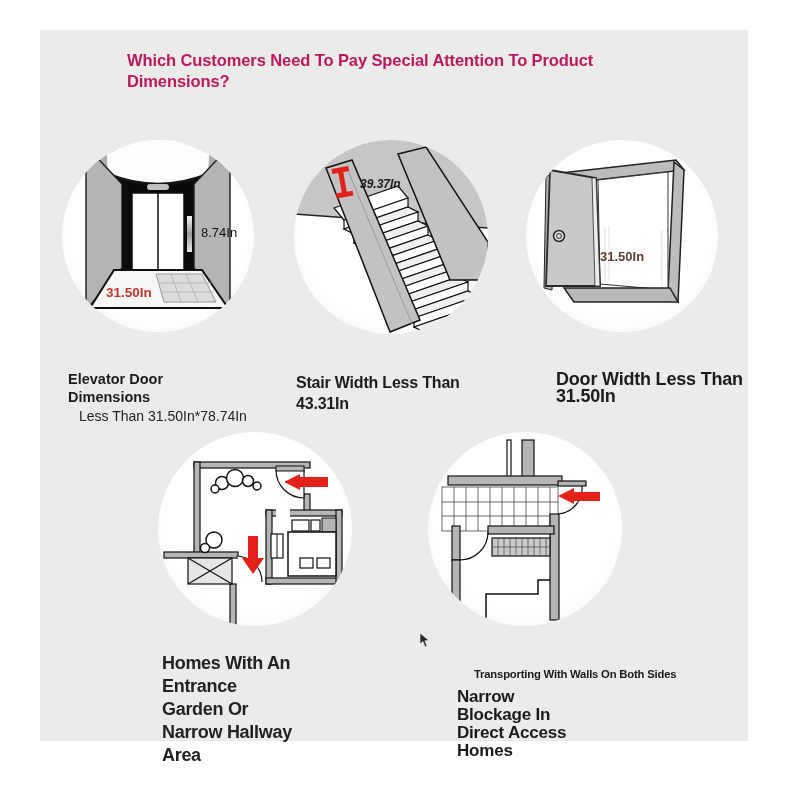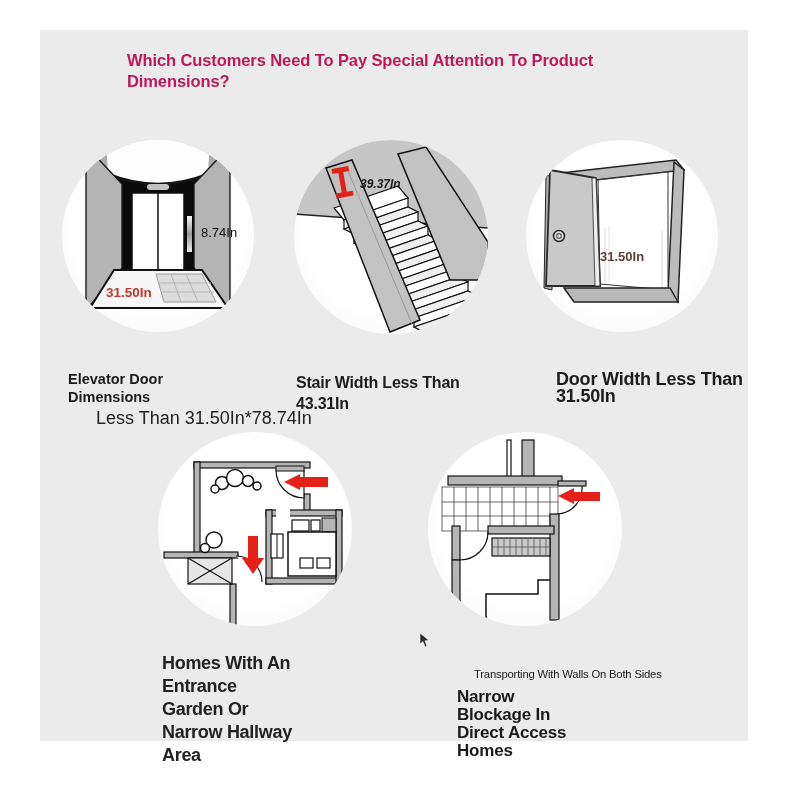--- a/index.html
+++ b/index.html
@@ -24,25 +24,25 @@
   }
   .circle svg{display:block;width:100%;height:100%;}
   #c-elevator{left:62px;top:140px;width:192px;height:192px;}
   #c-stairs{left:294px;top:140px;width:194px;height:194px;font-style:italic;}
   #c-door{left:526px;top:140px;width:192px;height:192px;}
   #c-garden{left:158px;top:432px;width:194px;height:194px;}
   #c-blockage{left:428px;top:432px;width:194px;height:194px;}
   .prewrap{white-space:pre-line;}
   .cap{position:absolute;font-weight:700;color:#1c1c1c;margin-top:32px;}
   #cap-elevator{left:68px;top:338px;font-size:14.5px;line-height:18px;}
-  #cap-elevator-sub{left:96px;top:376px;font-size:18px;font-weight:400;color:#222;}
+  #cap-elevator-sub{left:79px;top:376px;font-size:14px;font-weight:400;color:#222;}
   #cap-stairs{left:296px;top:340px;font-size:16px;line-height:21px;letter-spacing:-0.2px;}
   #cap-door{left:556px;top:339px;font-size:18px;line-height:17px;letter-spacing:-0.2px;}
   #cap-garden{left:162px;top:620px;font-size:18px;line-height:23px;letter-spacing:-0.3px;color:#222;}
-  #cap-blockage-note{left:426px;top:636px;font-size:11.3px;font-weight:400;letter-spacing:-0.2px;color:#1a1a1a;padding-left:48px;}
+  #cap-blockage-note{left:426px;top:636px;font-size:11.3px;font-weight:700;letter-spacing:-0.2px;color:#1a1a1a;padding-left:48px;}
   #cap-blockage{left:457px;top:656px;font-size:17px;line-height:18px;letter-spacing:-0.2px;color:#1a1a1a;}
   #cursor-icon{position:absolute;left:419px;top:633px;width:11px;height:15px;}
   svg text{font-family:"Liberation Sans","DejaVu Sans",sans-serif;}
 </style>
 </head>
 <body>
 
 <div class="panel"></div>
 
 <div class="page-title">Which Customers Need To Pay Special Attention To Product Dimensions?</div>

